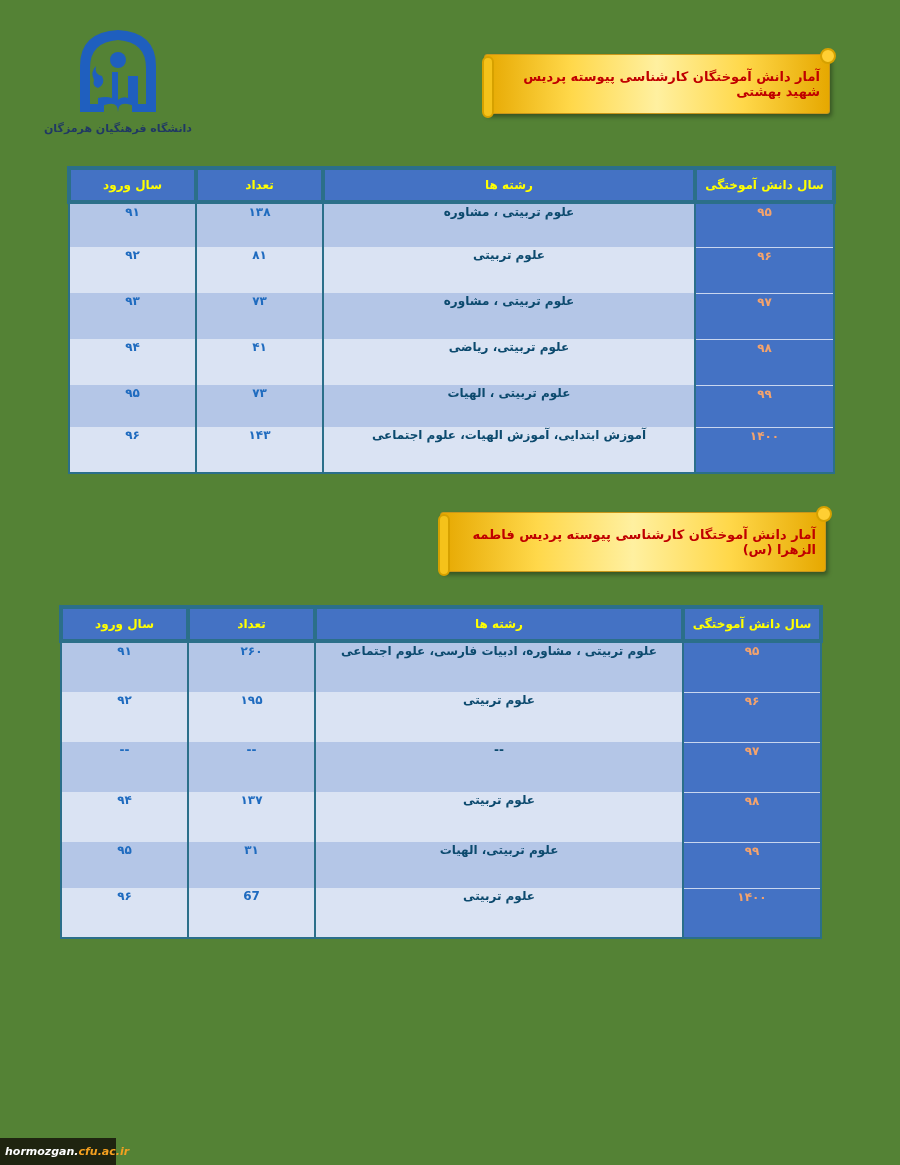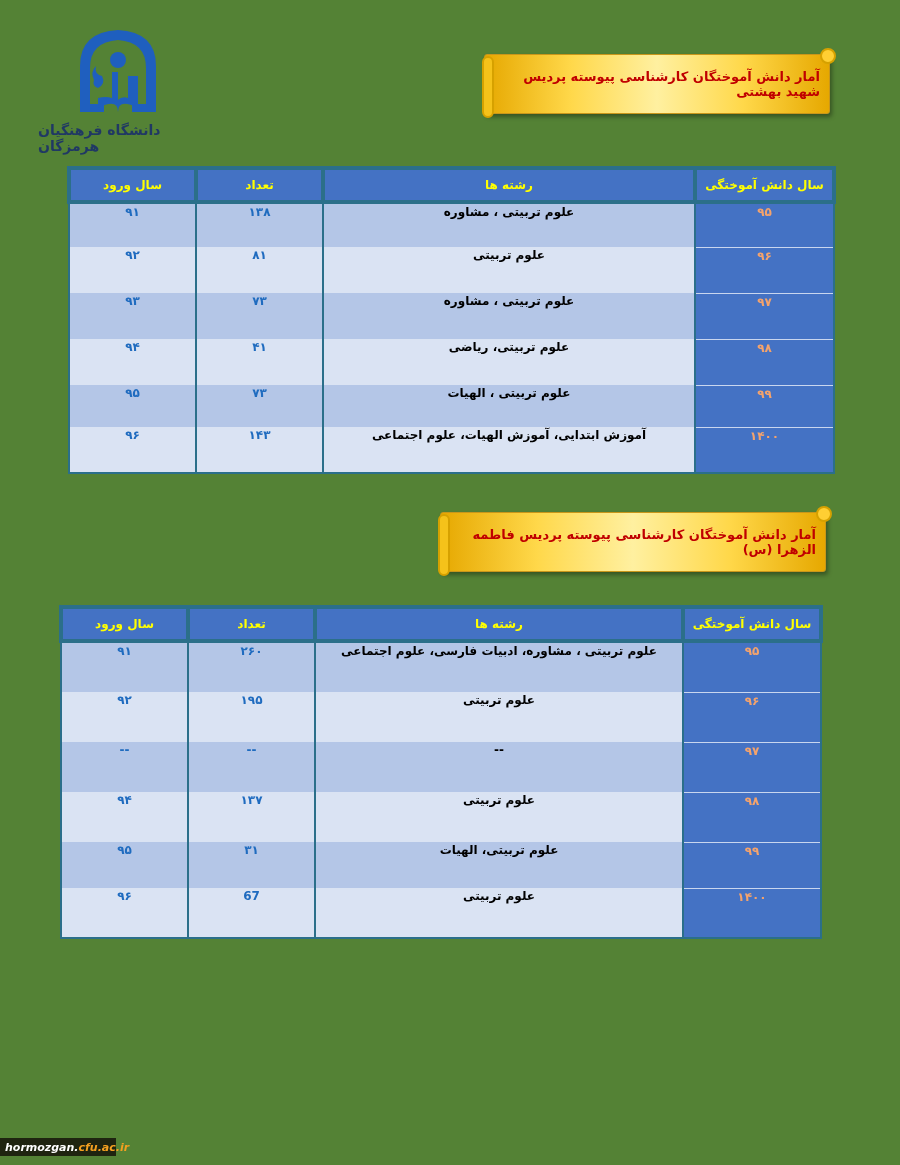--- a/index.html
+++ b/index.html
@@ -1,34 +1,34 @@
 <!DOCTYPE html>
 <html><head>
 <meta charset="utf-8">
 <style>
   html,body{margin:0;padding:0;}
   body{width:900px;height:1165px;background:#548235;position:relative;overflow:hidden;font-family:"DejaVu Sans",sans-serif;}
   .logo{position:absolute;left:38px;top:24px;width:160px;height:120px;}
   .logo svg{position:absolute;left:34px;top:2px;}
-  .logo .uni-name{position:absolute;left:0;top:98px;width:160px;text-align:left;color:#203864;font-weight:bold;font-size:14px;direction:rtl;}
+  .logo .uni-name{position:absolute;left:0;top:98px;width:160px;text-align:center;color:#203864;font-weight:bold;font-size:11px;direction:rtl;}
   .banner{position:absolute;height:66px;}
   .banner .body{position:absolute;left:0;top:6px;right:6px;bottom:0;background:linear-gradient(90deg,#e6a800 0%,#ffd84a 25%,#fff0a0 50%,#ffd84a 75%,#e6a800 100%);border:1px solid #c9961a;border-radius:3px;box-shadow:2px 3px 4px rgba(0,0,0,0.35);}
   .banner .curl-r{position:absolute;right:0;top:0;width:12px;height:12px;border:2px solid #d6a100;border-radius:50%;background:#ffcf33;}
   .banner .curl-l{position:absolute;left:-2px;top:8px;width:8px;bottom:-4px;border:2px solid #d6a100;border-radius:6px;background:#f5c21a;}
   .banner .text{position:absolute;left:10px;right:16px;top:6px;bottom:0;display:flex;align-items:center;justify-content:flex-end;direction:rtl;color:#c00000;font-weight:bold;font-size:13px;text-align:right;}
   table{position:absolute;border-collapse:collapse;direction:rtl;table-layout:fixed;}
   th{background:#4472c4;color:#ffff00;font-weight:bold;font-size:12px;height:28px;border:4px solid #86efac;border-color:#2b6f8a;}
   td{font-weight:bold;font-size:12px;vertical-align:top;text-align:center;border-left:2px solid #2b6f8a;border-right:2px solid #2b6f8a;}
   td.year{background:#4472c4;color:#f4a36c;border-top:1px solid #c9d6ef;}
-  td.field{color:#000000;}
+  td.field{color:#0c4a6e;}
   td.num{color:#1f6bbf;}
   tr.odd td.field,tr.odd td.num{background:#b4c6e7;}
   tr.even td.field,tr.even td.num{background:#dae3f3;}
   table{border:2px solid #2b6f8a;}
-  .footer-url{position:absolute;left:0;top:1138px;height:18px;width:116px;background:#1f2410;color:#fff;font-size:11px;font-style:italic;font-weight:bold;display:flex;align-items:center;padding-left:5px;box-sizing:border-box;}
+  .footer-url{position:absolute;left:0;top:1138px;height:27px;width:116px;background:#1f2410;color:#fff;font-size:11px;font-style:italic;font-weight:bold;display:flex;align-items:center;padding-left:5px;box-sizing:border-box;}
   .footer-url .a{color:#ffffff;}
   .footer-url .b{color:#f4a020;}
 </style>
 </head>
 <body>
 
 <div class="logo">
   <svg width="92" height="92" viewBox="0 0 92 92">
     <path d="M8 86 L8 40 Q8 6 46 4 Q84 6 84 40 L84 86 L60 86 L60 78 L74 78 L74 42 Q74 16 46 14 Q18 16 18 42 L18 78 L32 78 L32 86 Z" fill="#1f5fbf"></path>
     <circle cx="46" cy="34" r="8" fill="#1f5fbf"></circle>

